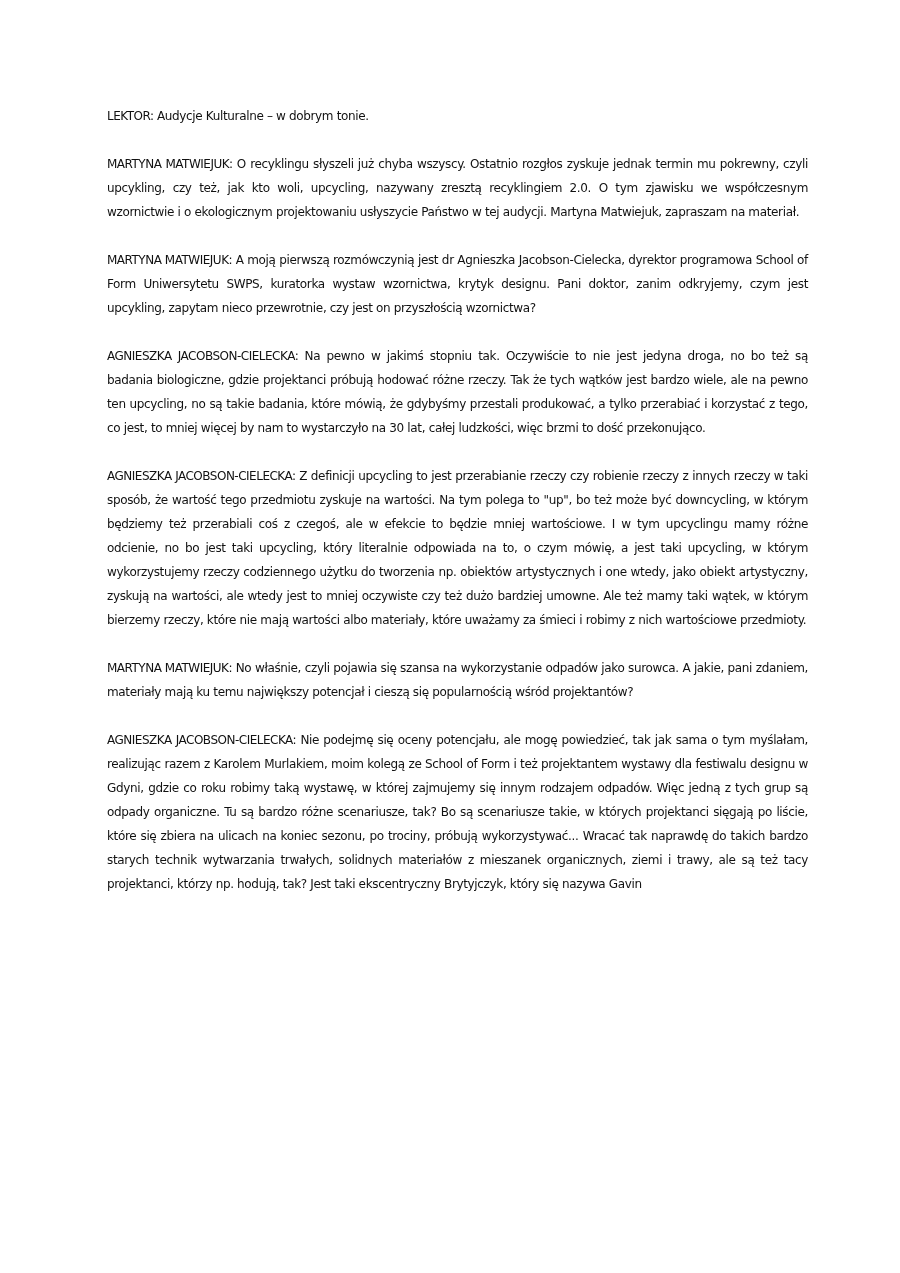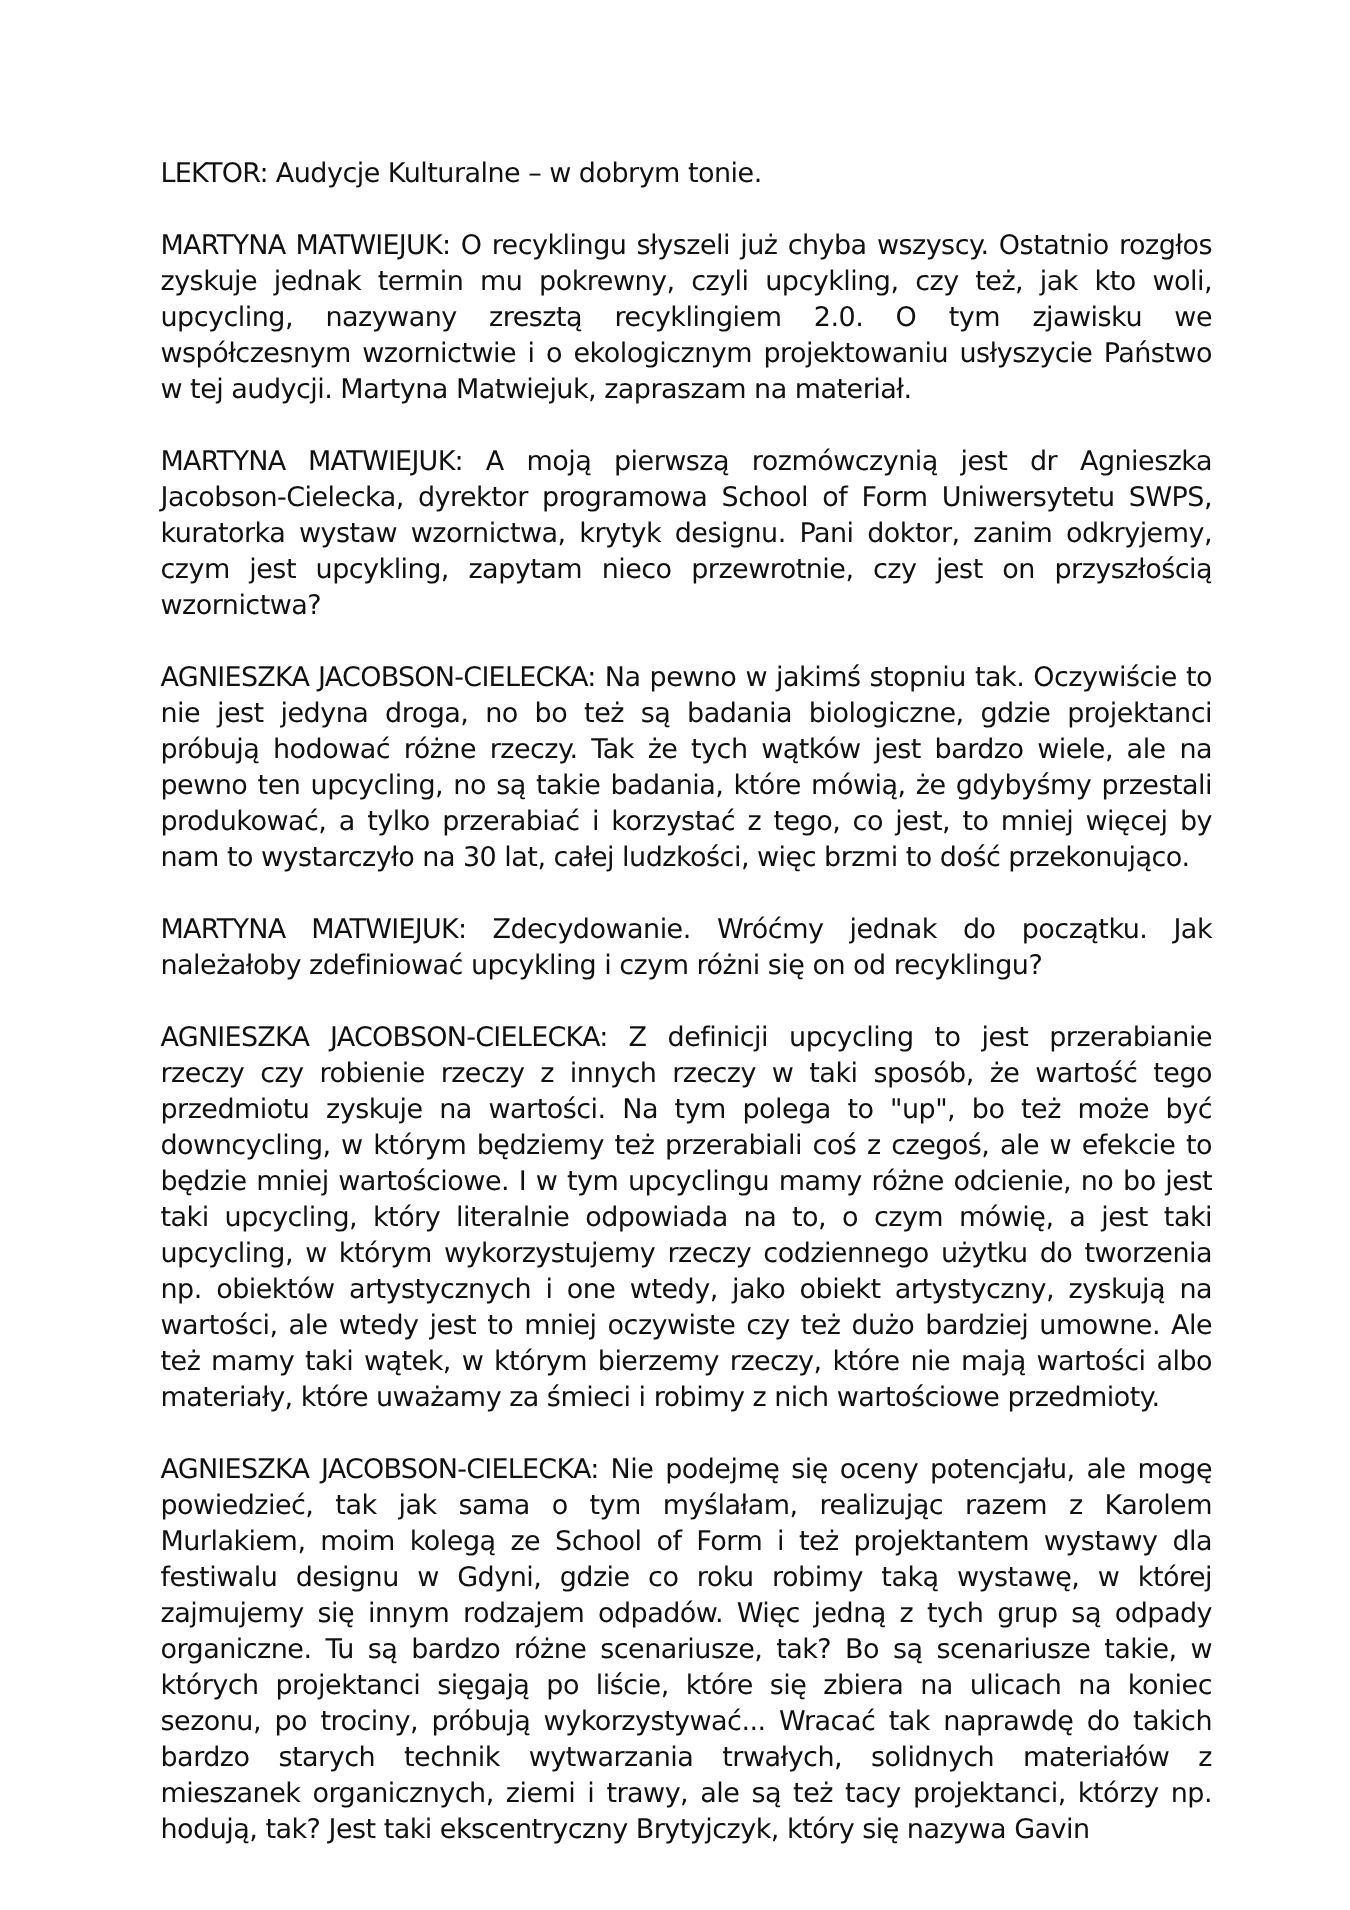--- a/index.html
+++ b/index.html
@@ -8,21 +8,21 @@
     position: relative;
     width: 900px; height: 1273px;
     background: #ffffff;
     color: #111111;
     font-family: "DejaVu Sans", sans-serif;
   }
   .content {
     position: absolute;
     left: 107px; top: 104px;
     width: 701px;
-    font-size: 18px;
+    font-size: 12px;
     line-height: 24px;
     letter-spacing: -0.35px;
   }
   .para {
     margin: 0 0 24px 0;
     text-align: justify;
   }
   .speaker { font-weight: normal; letter-spacing: -0.5px; }
   .q { font-weight: normal; }
   .a { font-weight: normal; }
@@ -46,30 +46,30 @@
     <p class="para">
       <span class="speaker">MARTYNA MATWIEJUK:</span>
       <span class="q">A moją pierwszą rozmówczynią jest dr Agnieszka Jacobson-Cielecka, dyrektor programowa School of Form Uniwersytetu SWPS, kuratorka wystaw wzornictwa, krytyk designu. Pani doktor, zanim odkryjemy, czym jest upcykling, zapytam nieco przewrotnie, czy jest on przyszłością wzornictwa?</span>
     </p>
 
     <p class="para">
       <span class="speaker">AGNIESZKA JACOBSON-CIELECKA:</span>
       <span class="a">Na pewno w jakimś stopniu tak. Oczywiście to nie jest jedyna droga, no bo też są badania biologiczne, gdzie projektanci próbują hodować różne rzeczy. Tak że tych wątków jest bardzo wiele, ale na pewno ten upcycling, no są takie badania, które mówią, że gdybyśmy przestali produkować, a tylko przerabiać i korzystać z tego, co jest, to mniej więcej by nam to wystarczyło na 30 lat, całej ludzkości, więc brzmi to dość przekonująco.</span>
     </p>
 
-    <p class="para">
-      <span class="speaker">MARTYNA MATWIEJUK:</span>
-      <span class="q">Zdecydowanie. Wróćmy jednak do początku. Jak należałoby zdefiniować upcykling i czym różni się on od recyklingu?</span>
-    </p>
 
     <p class="para">
       <span class="speaker">AGNIESZKA JACOBSON-CIELECKA:</span>
       <span class="a">Z definicji upcycling to jest przerabianie rzeczy czy robienie rzeczy z innych rzeczy w taki sposób, że wartość tego przedmiotu zyskuje na wartości. Na tym polega to "up", bo też może być downcycling, w którym będziemy też przerabiali coś z czegoś, ale w efekcie to będzie mniej wartościowe. I w tym upcyclingu mamy różne odcienie, no bo jest taki upcycling, który literalnie odpowiada na to, o czym mówię, a jest taki upcycling, w którym wykorzystujemy rzeczy codziennego użytku do tworzenia np. obiektów artystycznych i one wtedy, jako obiekt artystyczny, zyskują na wartości, ale wtedy jest to mniej oczywiste czy też dużo bardziej umowne. Ale też mamy taki wątek, w którym bierzemy rzeczy, które nie mają wartości albo materiały, które uważamy za śmieci i robimy z nich wartościowe przedmioty.</span>
     </p>
 
+    <p class="para">
+      <span class="speaker">MARTYNA MATWIEJUK:</span>
+      <span class="q">No właśnie, czyli pojawia się szansa na wykorzystanie odpadów jako surowca. A jakie, pani zdaniem, materiały mają ku temu największy potencjał i cieszą się popularnością wśród projektantów?</span>
+    </p>
 
     <p class="para">
       <span class="speaker">AGNIESZKA JACOBSON-CIELECKA:</span>
       <span class="a">Nie podejmę się oceny potencjału, ale mogę powiedzieć, tak jak sama o tym myślałam, realizując razem z Karolem Murlakiem, moim kolegą ze School of Form i też projektantem wystawy dla festiwalu designu w Gdyni, gdzie co roku robimy taką wystawę, w której zajmujemy się innym rodzajem odpadów. Więc jedną z tych grup są odpady organiczne. Tu są bardzo różne scenariusze, tak? Bo są scenariusze takie, w których projektanci sięgają po liście, które się zbiera na ulicach na koniec sezonu, po trociny, próbują wykorzystywać... Wracać tak naprawdę do takich bardzo starych technik wytwarzania trwałych, solidnych materiałów z mieszanek organicznych, ziemi i trawy, ale są też tacy projektanci, którzy np. hodują, tak? Jest taki ekscentryczny Brytyjczyk, który się nazywa Gavin</span>
     </p>
 
   </div>
 </div>
 
 </body></html>

